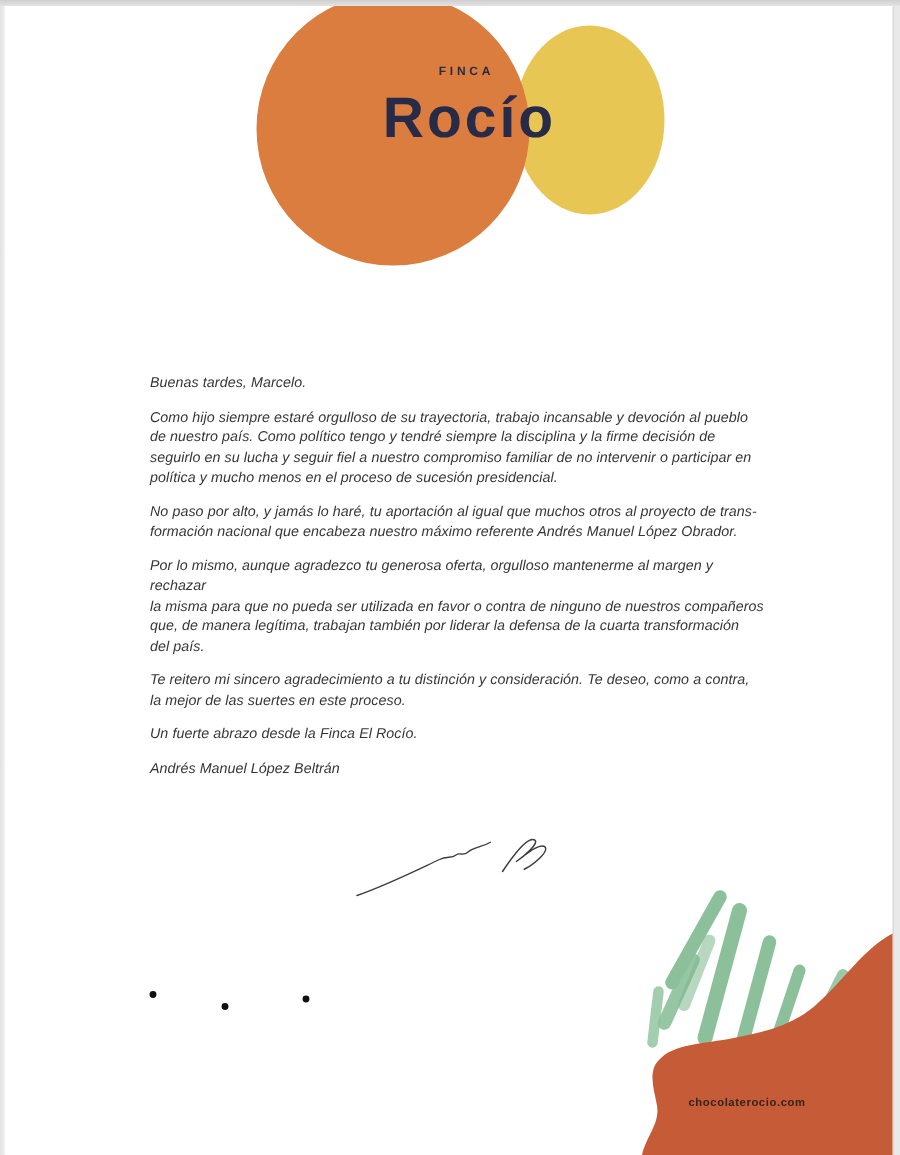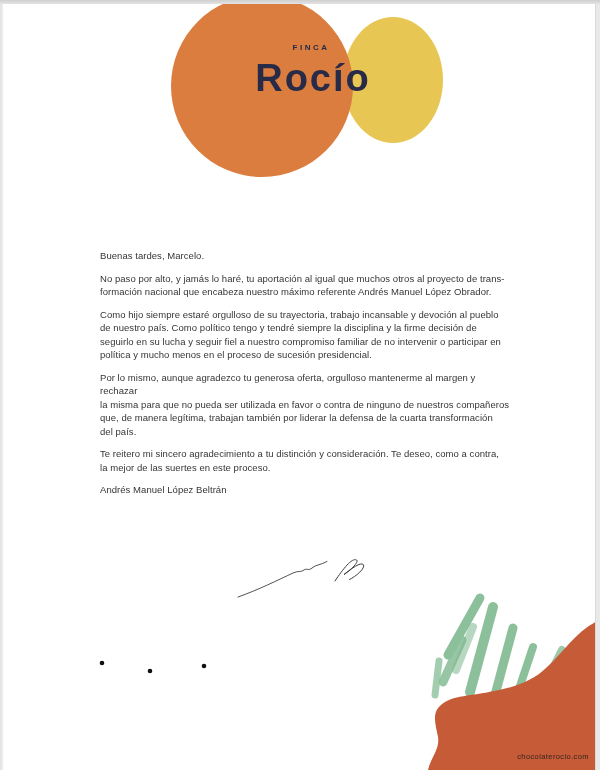--- a/index.html
+++ b/index.html
@@ -26,54 +26,55 @@
     position:absolute; left:0; top:0; width:3px; height:770px;
     background:linear-gradient(90deg,#e2e2e2,#efefef);
     z-index:29;
   }
   .logo-svg { position:absolute; left:-3px; top:0; width:600px; height:215px; }
   .letter-body {
     position:absolute; left:97px; top:249px; width:414px;
     font-size:9.5px; line-height:13.5px; color:#353535;
     letter-spacing:0.05px;
   }
-  .letter-body p { white-space:pre-line; margin-bottom:9px; }
+  .letter-body p { white-space:pre-line; margin-bottom:9px;font-style:italic; }
   .deco-svg { position:absolute; left:-3px; top:550px; width:600px; height:220px; }
   .site-link {
-    position:absolute; left:456px; top:752px; width:130px;
-    text-align:right; font-size:7.5px; letter-spacing:0.4px;
-    color:#38231c; font-weight:normal; z-index:10; cursor:pointer;
+    position:absolute; left:456px; top:730px; width:130px;
+    text-align:left; font-size:7.5px; letter-spacing:0.4px;
+    color:#38231c; font-weight:bold; z-index:10; cursor:pointer;
   }
 </style>
 </head>
 <body>
 
 <div class="page">
 
   <svg class="logo-svg" viewBox="0 0 600 215" aria-hidden="true">
     <ellipse cx="393" cy="80" rx="50" ry="63" fill="#e8c654"></ellipse>
     <circle cx="262" cy="86" r="91" fill="#db7d3e"></circle>
     <text x="311" y="50" text-anchor="middle" font-size="8" font-weight="600" letter-spacing="2.5" fill="#282b48">FINCA</text>
     <text x="313" y="91" text-anchor="middle" font-size="38" font-weight="bold" letter-spacing="2" fill="#282b48">Rocío</text>
   </svg>
 
   <div class="letter-body">
     <p>Buenas tardes, Marcelo.</p>
-    <p>No paso por alto, y jamás lo haré, tu aportación al igual que muchos otros al proyecto de trans-
-formación nacional que encabeza nuestro máximo referente Andrés Manuel López Obrador.</p>
     <p>Como hijo siempre estaré orgulloso de su trayectoria, trabajo incansable y devoción al pueblo
 de nuestro país. Como político tengo y tendré siempre la disciplina y la firme decisión de
 seguirlo en su lucha y seguir fiel a nuestro compromiso familiar de no intervenir o participar en
 política y mucho menos en el proceso de sucesión presidencial.</p>
+    <p>No paso por alto, y jamás lo haré, tu aportación al igual que muchos otros al proyecto de trans-
+formación nacional que encabeza nuestro máximo referente Andrés Manuel López Obrador.</p>
     <p>Por lo mismo, aunque agradezco tu generosa oferta, orgulloso mantenerme al margen y rechazar
 la misma para que no pueda ser utilizada en favor o contra de ninguno de nuestros compañeros
 que, de manera legítima, trabajan también por liderar la defensa de la cuarta transformación
 del país.</p>
     <p>Te reitero mi sincero agradecimiento a tu distinción y consideración. Te deseo, como a contra,
 la mejor de las suertes en este proceso.</p>
+    <p>Un fuerte abrazo desde la Finca El Rocío.</p>
     <p>Andrés Manuel López Beltrán</p>
   </div>
 
   <svg class="deco-svg" viewBox="0 550 600 220" aria-hidden="true">
 
     <g stroke="#3d3d3d" fill="none" stroke-linecap="round">
       <path stroke-width="0.9" d="M238,597 C258,590 278,580 293,573 C298,570.5 301,572.5 304,570
                C306.5,568 309,571 312,568 C316,564.5 321,565 327,561.5"></path>
       <path stroke-width="1" d="M335,581 C343,569 352,557.5 356.5,560 C359.5,562 350,570.5 344,574.5
                C352,568.5 360.5,561.5 363.5,564.8 C365.5,568 356,576.5 349.5,579.5"></path>

